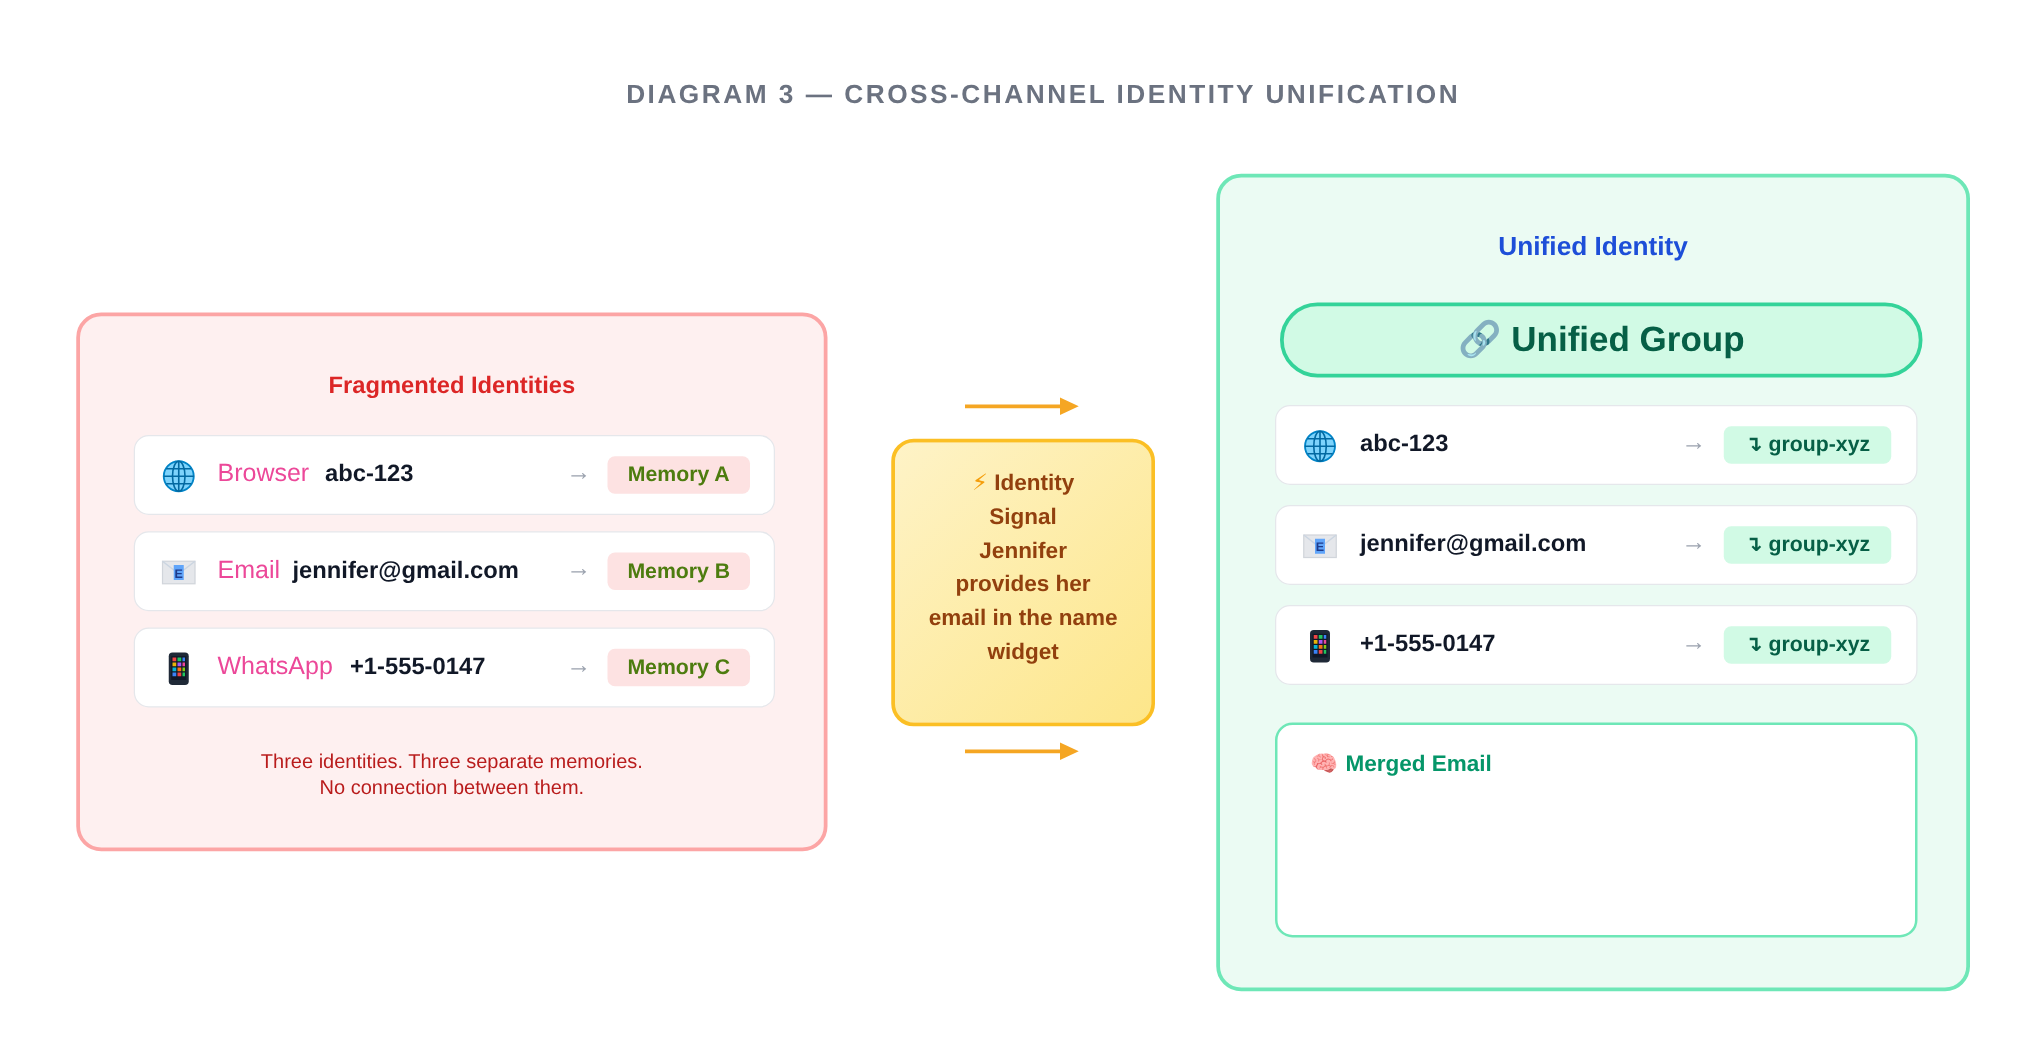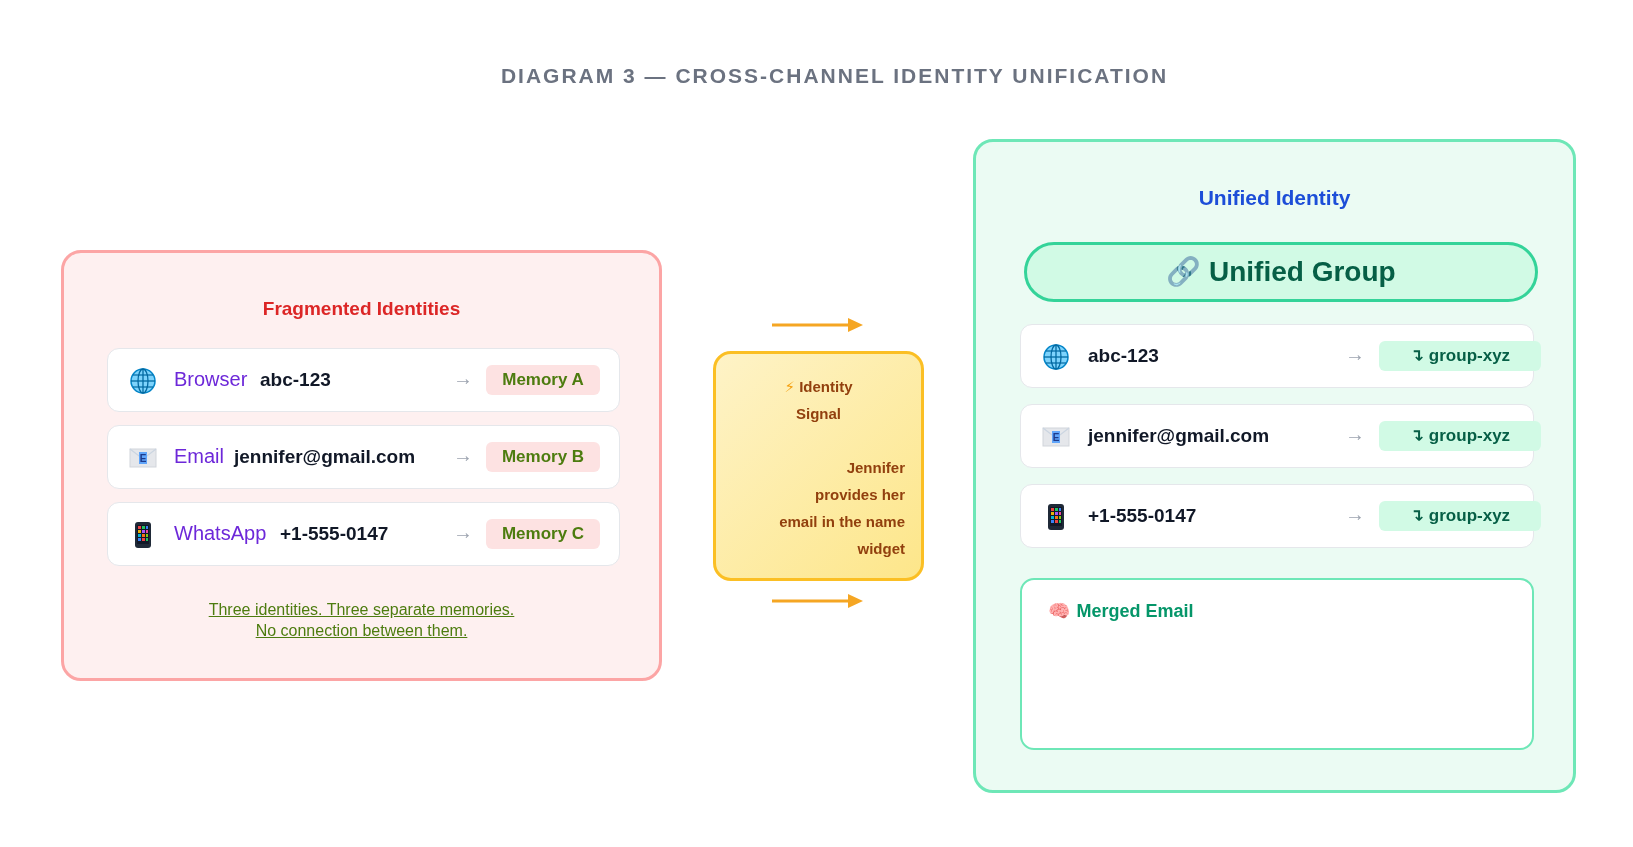--- a/index.html
+++ b/index.html
@@ -18,43 +18,43 @@
   }
   .panel-frag .heading {
     position: absolute; top: 45px; left: 0; width: 100%; text-align: center;
     font-size: 19px; font-weight: 700; color: #dc2626;
   }
   .id-row {
     position: absolute; left: 43px; width: 513px; height: 64px;
     background: #ffffff; border: 1px solid #e5e7eb; border-radius: 12px;
   }
   .id-row .icon { position: absolute; left: 20px; top: 17px; width: 30px; height: 30px; display: flex; align-items: center; justify-content: center; }
-  .id-row .channel { position: absolute; left: 66px; top: 19px; font-size: 20px; color: #6d28d9; }
+  .id-row .channel { position: absolute; left: 66px; top: 19px; font-size: 20px; color: #ec4899; }
   .id-row .value { position: absolute; top: 20px; font-size: 19px; font-weight: 700; color: #111827; }
   .id-row .arrow { position: absolute; left: 345px; top: 18px; font-size: 20px; color: #9ca3af; }
   .mem-badge {
     position: absolute; left: 378px; top: 16px; width: 114px; height: 30px;
     background: #fde2e2; border-radius: 6px; text-align: center; line-height: 30px;
     font-size: 17px; font-weight: 700; color: #4d7c0f;
   }
   .frag-note {
     position: absolute; left: 0; top: 346px; width: 100%; text-align: center;
-    font-size: 16px; line-height: 21px; color: #4d7c0f; text-decoration: underline;
+    font-size: 16px; line-height: 21px; color: #b91c1c;
   }
 
   
   .arrow-line { position: absolute; left: 772px; width: 92px; height: 16px; }
   .signal-box {
     position: absolute; left: 713px; top: 351px; width: 211px; height: 230px;
     border: 3px solid #fbbf24; border-radius: 18px;
     background: linear-gradient(135deg, #fef3c7 0%, #fde68a 100%);
-    text-align: center; color: #92400e; font-weight: 700; font-size: 15px; line-height: 27px;
+    text-align: center; color: #92400e; font-weight: 700; font-size: 18px; line-height: 27px;
     padding-top: 19px;
   }
-  .signal-box .desc { margin-top: 27px; padding: 0 16px; text-align: right; }
+  .signal-box .desc { padding: 0 16px; }
 
   
   .panel-unified {
     position: absolute; left: 973px; top: 139px; width: 603px; height: 654px;
     background: #ebfbf3; border: 3px solid #6ee7b7; border-radius: 20px;
   }
   .panel-unified .heading {
     position: absolute; top: 44px; left: 0; width: 100%; text-align: center;
     font-size: 21px; font-weight: 700; color: #1d4ed8;
   }
@@ -64,21 +64,21 @@
     text-align: center; line-height: 54px; font-size: 28px; font-weight: 700; color: #065f46;
   }
   .u-row {
     position: absolute; left: 44px; width: 514px; height: 64px;
     background: #ffffff; border: 1px solid #e5e7eb; border-radius: 12px;
   }
   .u-row .icon { position: absolute; left: 20px; top: 17px; width: 30px; height: 30px; display: flex; align-items: center; justify-content: center; }
   .u-row .value { position: absolute; left: 67px; top: 20px; font-size: 19px; font-weight: 700; color: #111827; }
   .u-row .arrow { position: absolute; left: 324px; top: 18px; font-size: 20px; color: #9ca3af; }
   .grp-badge {
-    position: absolute; left: 358px; top: 16px; width: 162px; height: 30px;
+    position: absolute; left: 358px; top: 16px; width: 134px; height: 30px;
     background: #d1fae5; border-radius: 6px; text-align: center; line-height: 30px;
     font-size: 17px; font-weight: 700; color: #065f46;
   }
   .merged-box {
     position: absolute; left: 44px; top: 436px; width: 514px; height: 172px;
     background: #ffffff; border: 2px solid #6ee7b7; border-radius: 14px;
   }
   .merged-box .mtitle {
     position: absolute; left: 26px; top: 20px; font-size: 18px; font-weight: 700; color: #059669;
     display: flex; align-items: center; gap: 6px;

